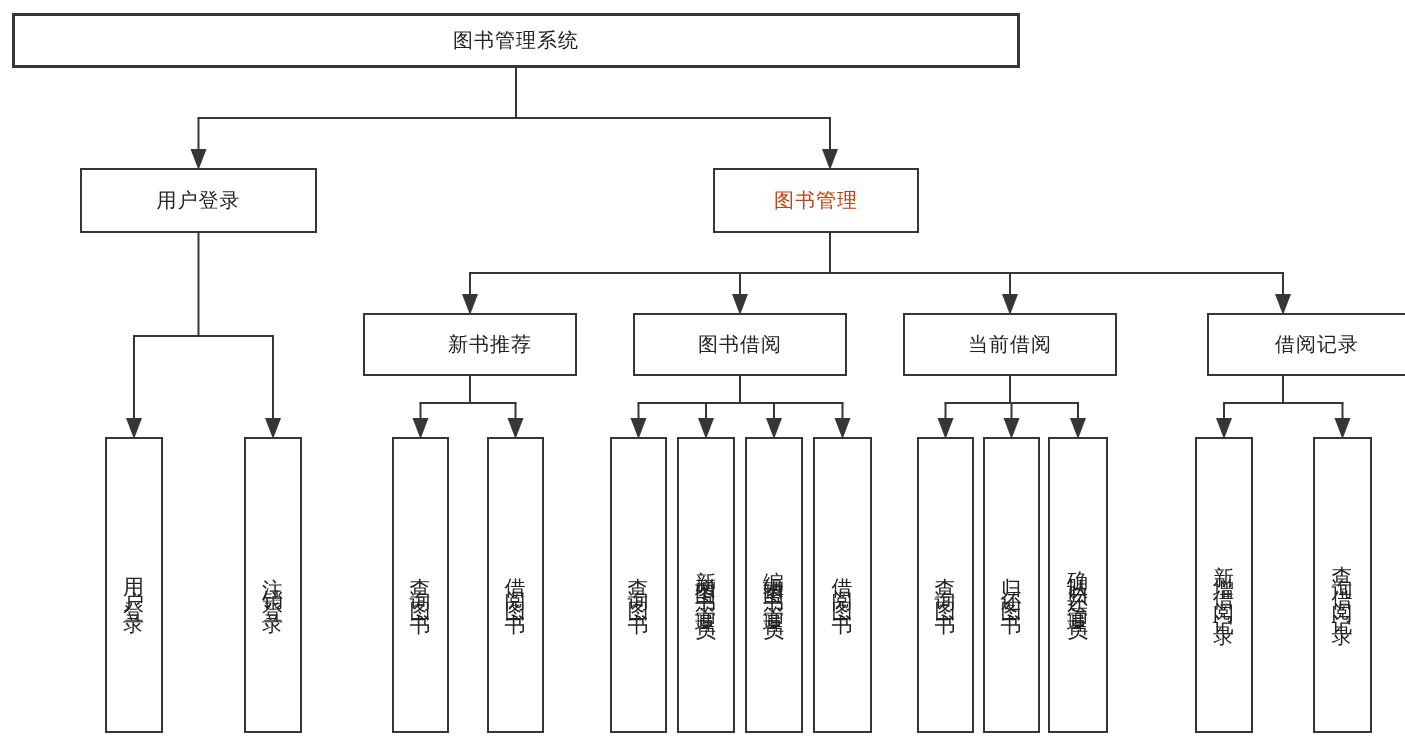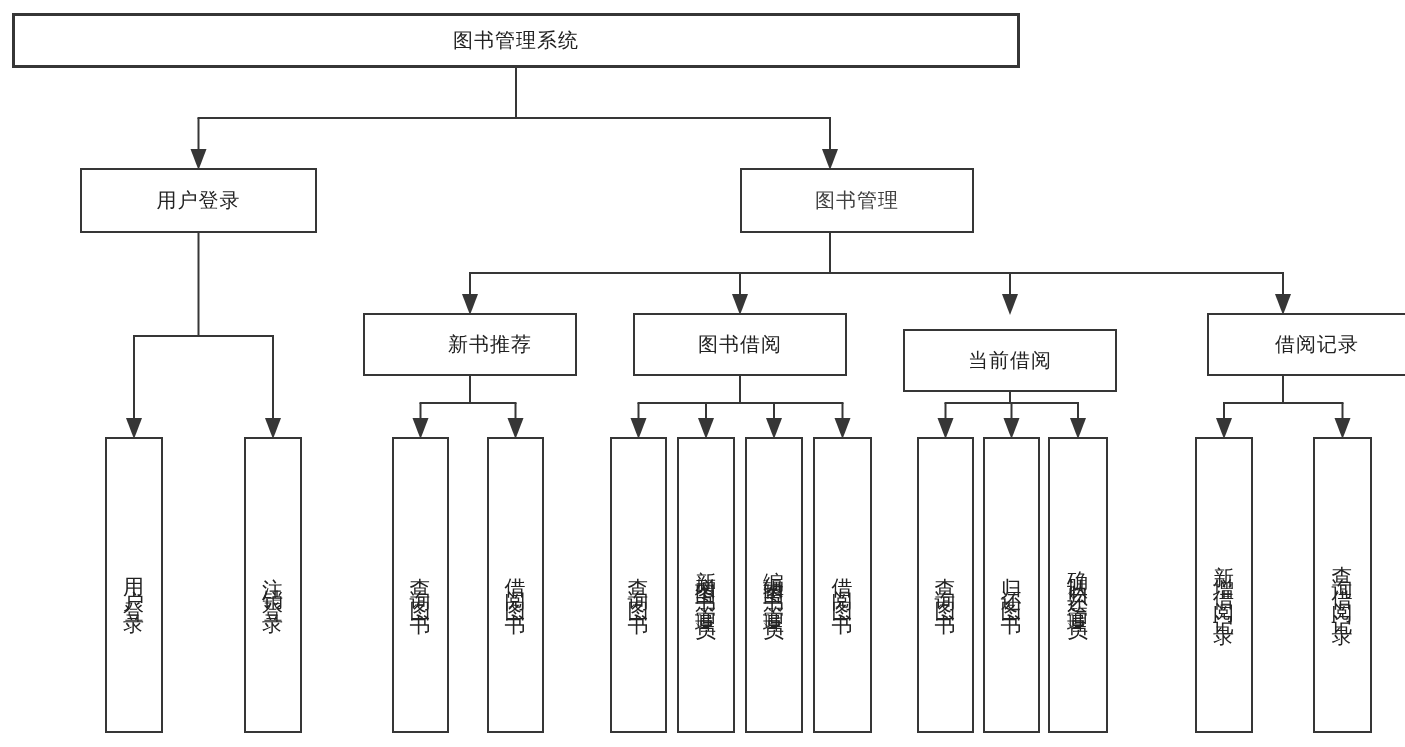--- a/index.html
+++ b/index.html
@@ -102,30 +102,30 @@
       <line x1="1342.5" y1="403" x2="1342.5" y2="421" stroke="#363636" stroke-width="2"></line>
       <polygon points="1334.5,418 1350.5,418 1342.5,439" fill="#363636"></polygon>
     </svg>
   <div id="nodes">
       <div class="node h root" style="left: 12px; top: 13px; width: 1008px; height: 55px; border-color: rgb(54, 54, 54); color: rgb(34, 34, 34);">
         <span>图书管理系统</span>
       </div>
       <div class="node h" style="left: 80px; top: 168px; width: 237px; height: 65px; border-color: rgb(54, 54, 54); color: rgb(34, 34, 34);">
         <span>用户登录</span>
       </div>
-      <div class="node h" style="left: 740px; top: 168px; width: 234px; height: 65px; border-color: rgb(54, 54, 54); color: #404040;">
+      <div class="node h" style="left: 713px; top: 168px; width: 206px; height: 65px; border-color: rgb(54, 54, 54); color: #c2410c;">
         <span>图书管理</span>
       </div>
       <div class="node h" style="left: 363px; top: 313px; width: 214px; height: 63px; border-color: rgb(54, 54, 54); color: rgb(34, 34, 34); padding-left: 40px;">
         <span>新书推荐</span>
       </div>
       <div class="node h" style="left: 633px; top: 313px; width: 214px; height: 63px; border-color: rgb(54, 54, 54); color: rgb(34, 34, 34);">
         <span>图书借阅</span>
       </div>
-      <div class="node h" style="left: 903px; top: 313px; width: 214px; height: 63px; border-color: rgb(54, 54, 54); color: rgb(34, 34, 34); margin-top: 16px;">
+      <div class="node h" style="left: 903px; top: 313px; width: 214px; height: 63px; border-color: rgb(54, 54, 54); color: rgb(34, 34, 34);">
         <span>当前借阅</span>
       </div>
       <div class="node h" style="left: 1173px; top: 313px; width: 220px; height: 63px; border-color: rgb(54, 54, 54); color: rgb(34, 34, 34); margin-left: 34px;">
         <span>借阅记录</span>
       </div>
       <div class="node v" style="left: 105px; top: 437px; width: 58px; height: 296px; border-color: rgb(54, 54, 54); color: rgb(34, 34, 34);">
         <span style="letter-spacing: 12px;">用户登录</span>
       </div>
       <div class="node v" style="left: 244px; top: 437px; width: 58px; height: 296px; border-color: rgb(54, 54, 54); color: rgb(34, 34, 34);">
         <span style="letter-spacing: 12px;">注销登录</span>

